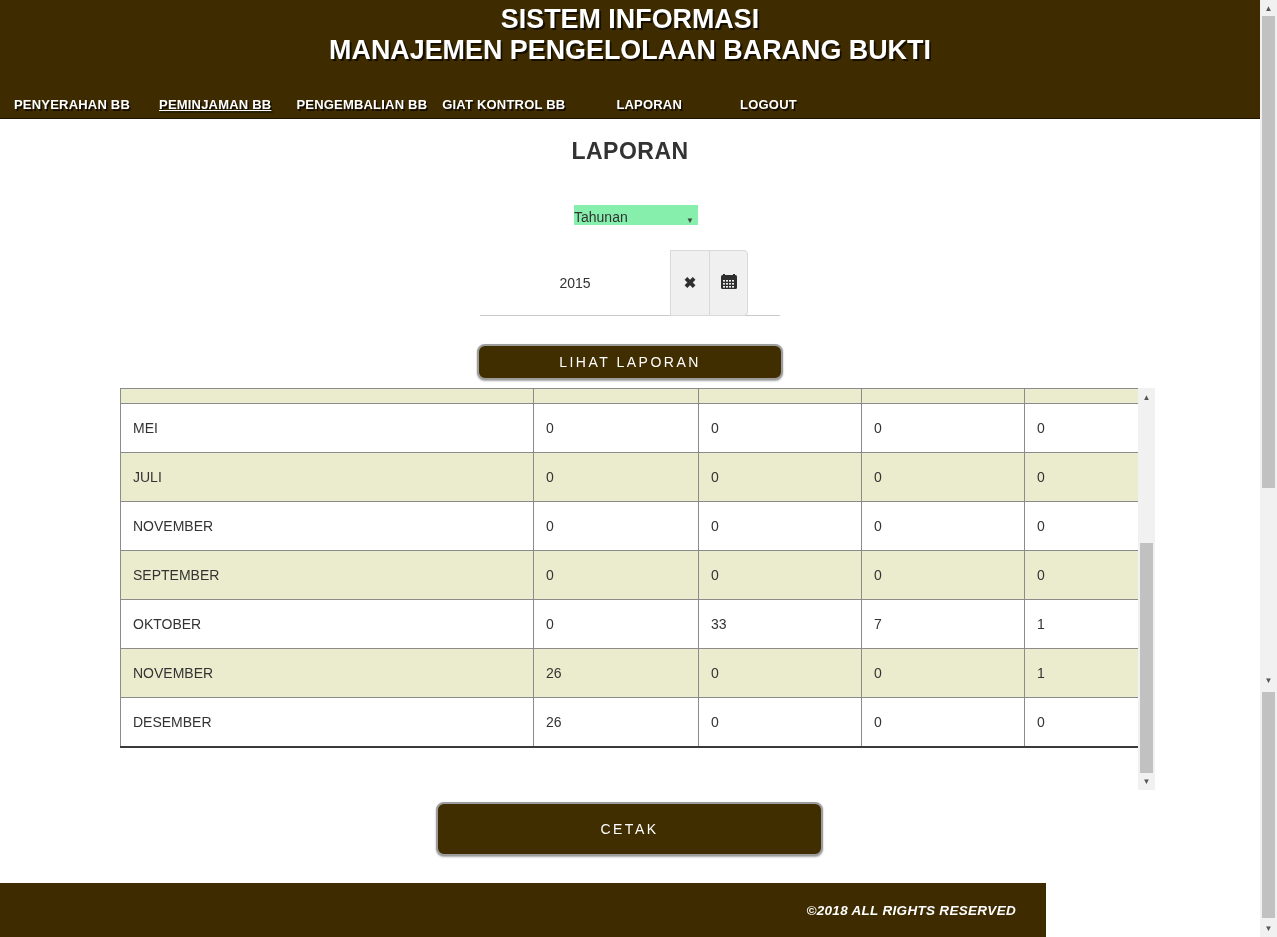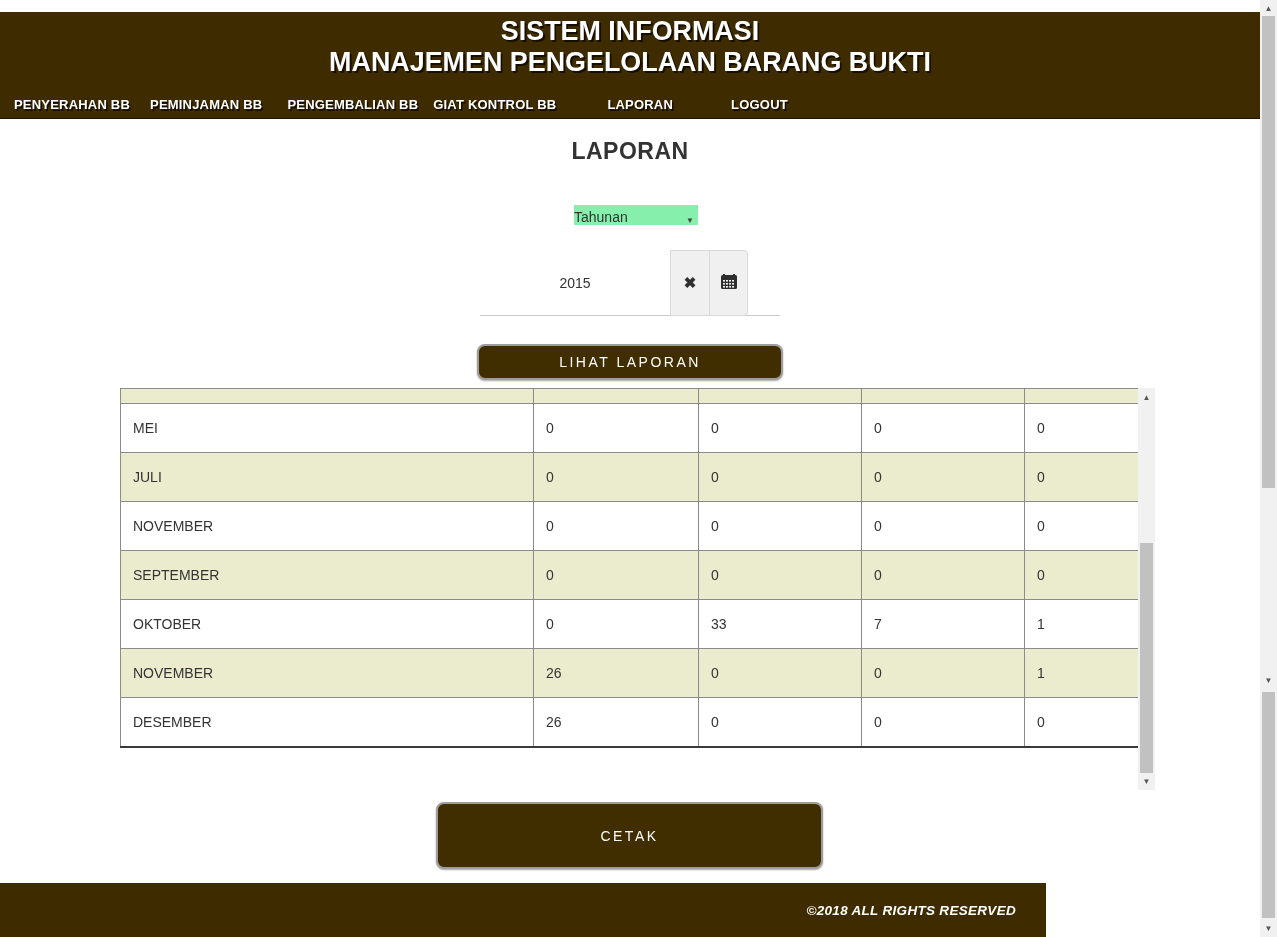--- a/index.html
+++ b/index.html
@@ -6,21 +6,21 @@
   body{
     width:1277px;height:937px;position:relative;overflow:hidden;
     background:#ffffff;
     font-family:"Liberation Sans", sans-serif;
     -webkit-font-smoothing:antialiased;
   }
   .page{position:absolute;left:0;top:0;width:1260px;height:937px;background:#fff;}
 
   
   .app-header{
-    position:absolute;left:0;top:12px;width:1260px;height:90px;
+    position:absolute;left:0;top:0;width:1260px;height:90px;
     background:#3e2c00;color:#fff;text-align:center;
   }
   .app-header .t1,.app-header .t2{
     font-weight:bold;font-size:28px;line-height:31px;letter-spacing:0px;
     text-shadow:2px 2px 0 rgba(15,10,0,.85);
     transform:scaleX(.96);transform-origin:center;
   }
   .app-header .t1{padding-top:3px;}
 
   
@@ -29,21 +29,21 @@
     background:#3e2c00;border-bottom:1px solid #1c1300;
     display:flex;align-items:center;
     color:#fff;font-weight:bold;font-size:13px;
   }
   .nav .item{
     white-space:nowrap;cursor:pointer;
     text-shadow:1.5px 1.5px 0 rgba(15,10,0,.9);
     letter-spacing:.2px;
   }
   .nav .item:nth-child(1){margin-left:14px;}
-  .nav .item:nth-child(2){margin-left:20px;}
+  .nav .item:nth-child(2){margin-left:29px;text-decoration:underline;}
   .nav .item:nth-child(3){margin-left:25px;}
   .nav .item:nth-child(4){margin-left:15px;}
   .nav .item:nth-child(5){margin-left:51px;}
   .nav .item:nth-child(6){margin-left:58px;}
 
   
   .page-title{
     position:absolute;left:0;top:138px;width:1260px;text-align:center;
     font-size:23px;font-weight:bold;color:#333;letter-spacing:.5px;
   }
@@ -71,21 +71,21 @@
   .yg-btn.cal{border-radius:0 4px 4px 0;}
   .clear-x{font-size:15px;font-weight:bold;color:#2f2f2f;}
 
   .big-btn{
     position:absolute;background:#402d00;color:#fff;
     border:2px solid #9d9d9d;border-radius:8px;
     font-size:14px;letter-spacing:2.5px;font-family:"Liberation Sans",sans-serif;
     cursor:pointer;box-shadow:0 1px 2px rgba(0,0,0,.35);
   }
   .btn-view{left:477px;top:344px;width:306px;height:36px;}
-  .btn-print{left:436px;top:802px;width:387px;height:67px;}
+  .btn-print{left:436px;top:802px;width:387px;height:54px;}
 
   
   .table-wrap{
     position:absolute;left:120px;top:388px;width:1035px;height:402px;overflow:hidden;
   }
   table.report{
     border-collapse:collapse;table-layout:fixed;width:1003px;
     position:absolute;left:0;top:0;
     font-size:14px;color:#333;
   }

